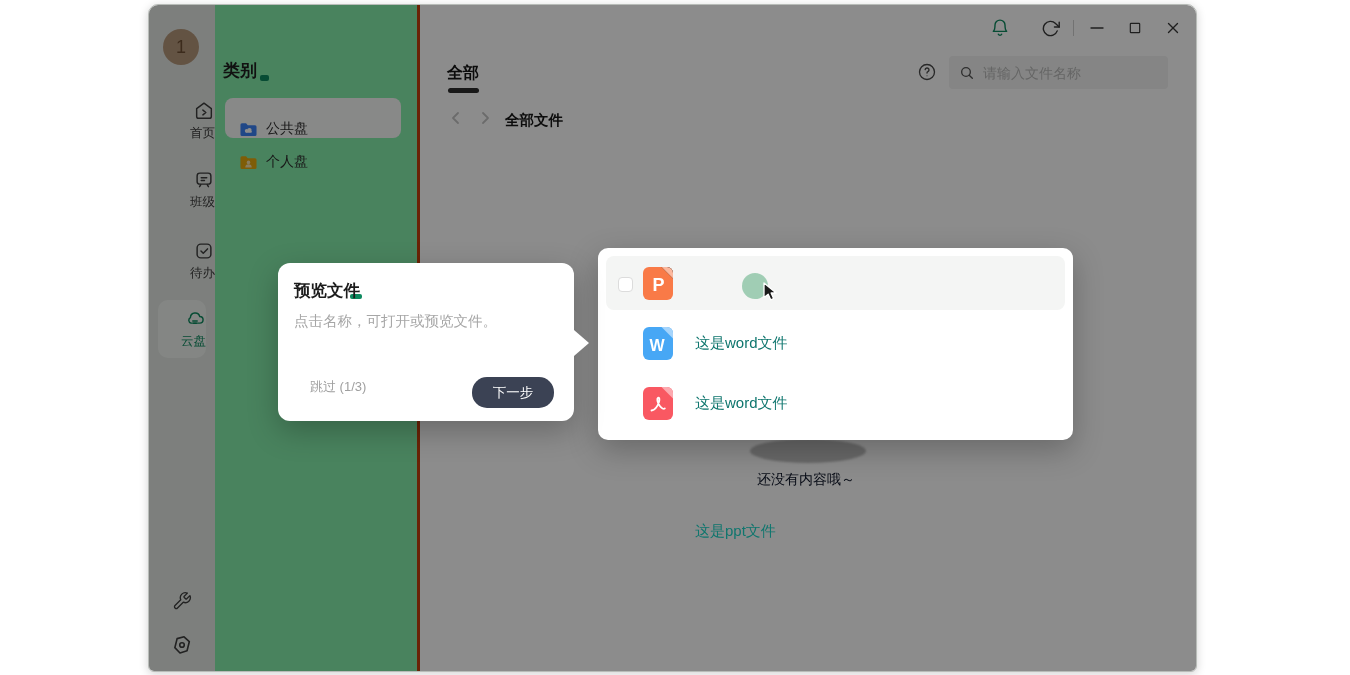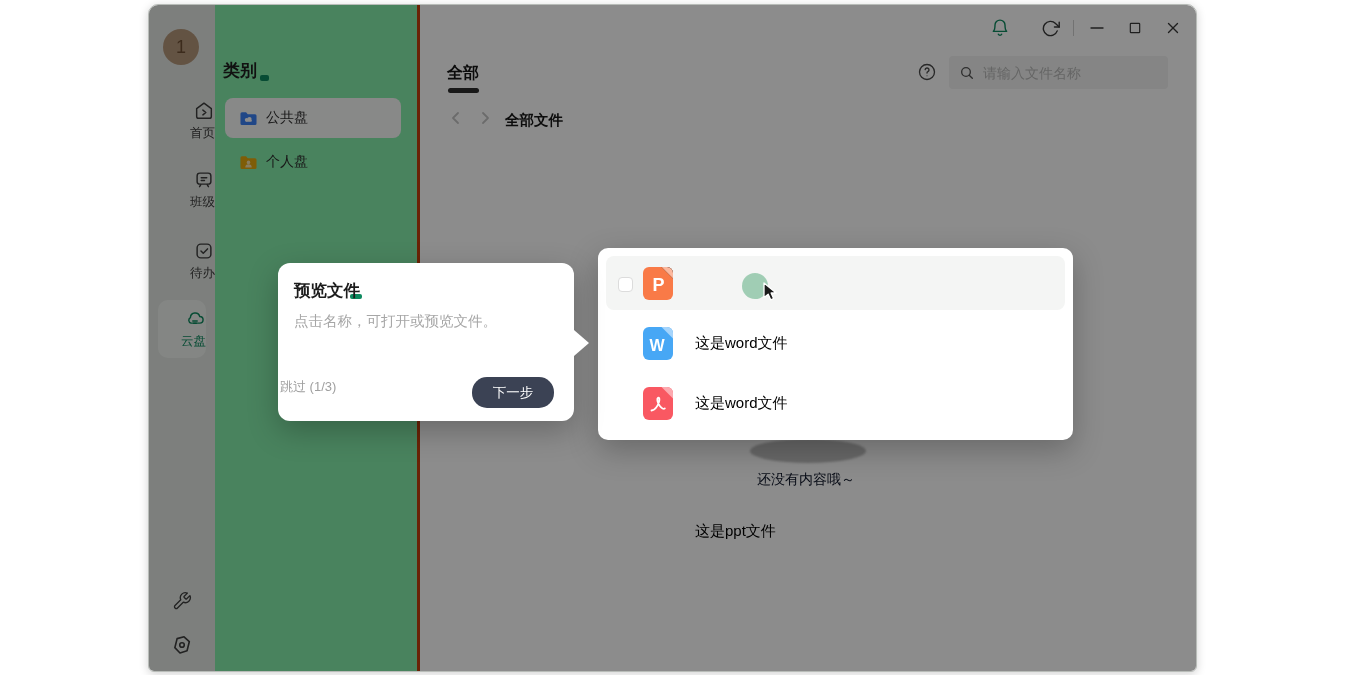--- a/index.html
+++ b/index.html
@@ -53,34 +53,34 @@
   
   .overlay { position:absolute; inset:0; background:rgba(0,0,0,0.45); z-index:5; }
 
   
   .popup { position:absolute; left:598px; top:248px; width:475px; height:192px; background:#fff; border-radius:10px;
            box-shadow:0 10px 30px rgba(0,0,0,.25); z-index:10; }
   .row-hover-bg { position:absolute; left:8px; top:8px; width:459px; height:54px; background:#f4f5f4; border-radius:8px; }
   .checkbox { position:absolute; left:20px; top:29px; width:15px; height:15px; background:#fff;
               border:1.5px solid #dcdcdc; border-radius:4px; cursor:pointer; }
   .doc { position:absolute; left:45px; width:30px; height:33px; }
-  .file-name { position:absolute; left:97px; font-size:15px; color:#000000; cursor:pointer; }
+  .file-name { position:absolute; left:97px; font-size:15px; color:#0f766e; cursor:pointer; }
   .click-ring { position:absolute; left:742px; top:273px; width:26px; height:26px; border-radius:50%;
                 background:rgba(57,158,103,0.45); z-index:11; pointer-events:none; }
   .cursor { position:absolute; left:762px; top:282px; z-index:12; pointer-events:none; }
 
   
   .tooltip { position:absolute; left:278px; top:263px; width:296px; height:158px; background:#fff; border-radius:12px;
              box-shadow:0 10px 30px rgba(0,0,0,.25); z-index:10; }
   .tooltip .arrow { position:absolute; right:-15px; top:67px; width:0; height:0;
                     border-top:13px solid transparent; border-bottom:13px solid transparent; border-left:15px solid #fff; }
   .tt-title { position:absolute; left:16px; top:17px; font-size:16.5px; font-weight:bold; color:#1c1c1c; z-index:1; }
   .tt-mark { position:absolute; left:72px; top:31px; width:12px; height:5px; background:#0e8a5f; border-radius:2px; z-index:0; }
   .tt-body { position:absolute; left:16px; top:49px; font-size:14.5px; color:#a6a6a6; }
-  .tt-skip { position:absolute; left:2px; top:115px; font-size:13px; color:#9f9f9f; cursor:pointer; }
+  .tt-skip { position:absolute; left:32px; top:115px; font-size:13px; color:#9f9f9f; cursor:pointer; }
   .tt-next { position:absolute; right:20px; top:114px; width:82px; height:31px; background:#3b4254; color:#fff;
              border:none; border-radius:15px; font-size:13.5px; display:flex; align-items:center; justify-content:center;
              cursor:pointer; font-family:"Liberation Sans","DejaVu Sans",sans-serif; }
 </style>
 </head>
 <body>
 
 <div class="stage">
   <div class="window">
 
@@ -132,21 +132,21 @@
           <path d="M12 4.2 L17.8 7.4 V16 L12 19.6 L6.2 16 V7.4 Z" transform="rotate(14 12 12)"></path>
           <circle cx="12" cy="12" r="2.1"></circle>
         </svg>
       </div>
     </div>
 
     <div class="panel">
       <div class="title-mark"></div>
       <div class="panel-title">类别</div>
 
-      <div class="cat-row selected" style="top:93px;">
+      <div class="cat-row selected" style="top:93px;align-items:flex-end;">
         <svg width="19" height="17" viewBox="0 0 20 18">
           <path d="M1.5 4 a1.6 1.6 0 0 1 1.6 -1.6 h4.3 l1.8 2 h7.7 a1.6 1.6 0 0 1 1.6 1.6 v8.4 a1.6 1.6 0 0 1 -1.6 1.6 h-13.8 a1.6 1.6 0 0 1 -1.6 -1.6 Z" fill="#3b82f6"></path>
           <circle cx="8" cy="10.4" r="1.9" fill="#fff"></circle>
           <circle cx="11" cy="9.6" r="2.3" fill="#fff"></circle>
           <rect x="6.6" y="10.2" width="7" height="2.2" rx="1.1" fill="#fff"></rect>
         </svg>
         <span class="lbl">公共盘</span>
       </div>
 
       <div class="cat-row" style="top:137px;">

